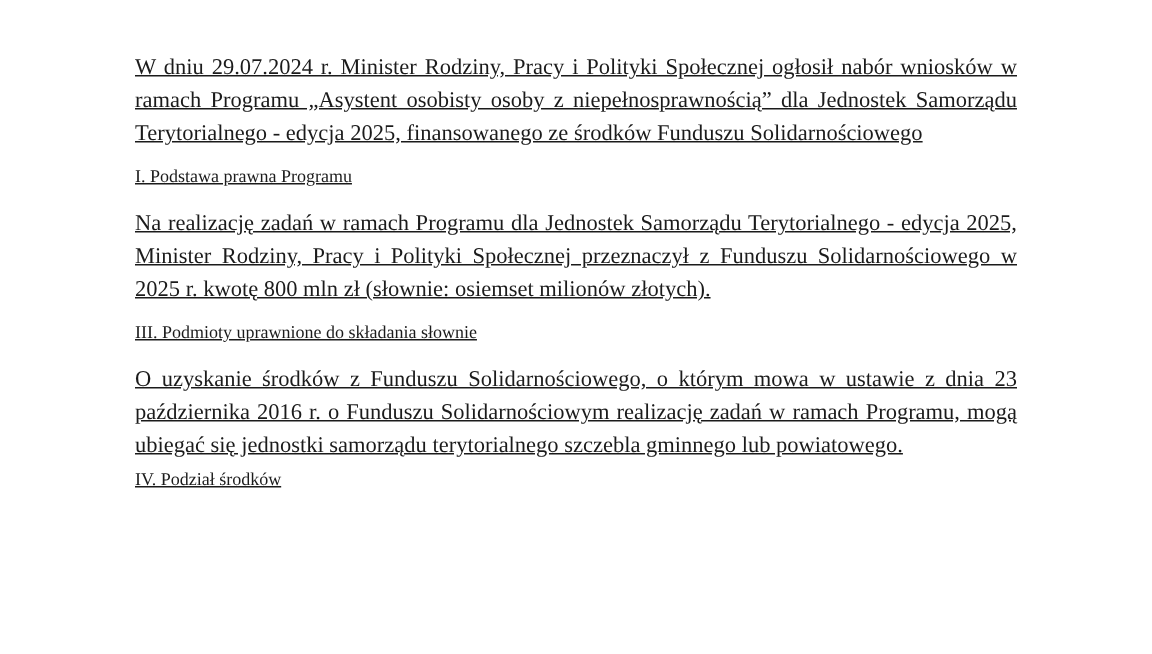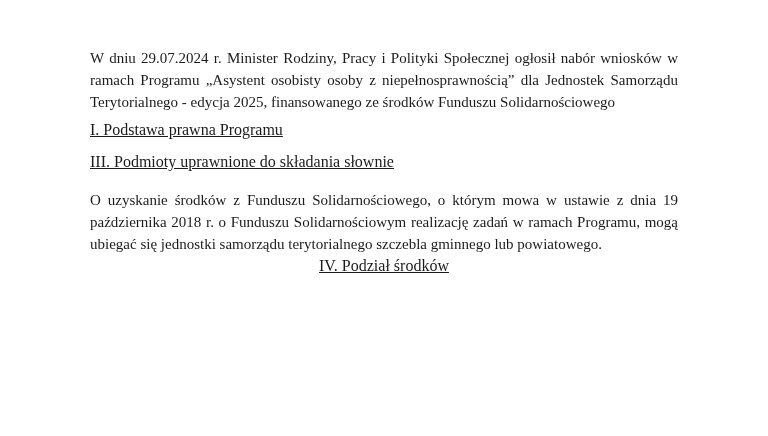--- a/index.html
+++ b/index.html
@@ -15,47 +15,48 @@
     overflow: hidden;
     background: #ffffff;
     padding: 31px 90px 0 90px;
     font-family: "Liberation Serif", "DejaVu Serif", serif;
     font-size: 15px;
     line-height: 22px;
     color: #1b1b1b;
     text-align: justify;
   }
   .para {
-    margin: 16px 0 6px 0;
+    margin: 3px 0 6px 0;
+    text-decoration: underline;
   }
   .para.last {
     margin-bottom: 0;
   }
   .heading {
     margin: 0 0 10px 0;
-    font-size: 16px;
+    font-size: 12px;
     line-height: 22px;
     font-weight: normal;
     text-decoration: underline;
     text-align: left;
   }
   .heading.truncated {
     margin-bottom: 16px;
-    text-align: center;
   }
 </style>
 </head>
 <body>
 
 <div class="page">
   <p class="para">W dniu 29.07.2024 r. Minister Rodziny, Pracy i Polityki Społecznej ogłosił nabór wniosków w ramach Programu „Asystent osobisty osoby z niepełnosprawnością” dla Jednostek Samorządu Terytorialnego - edycja 2025, finansowanego ze środków Funduszu Solidarnościowego</p>
 
   <h2 class="heading">I. Podstawa prawna Programu</h2>
 
 
 
+  <p class="para">Na realizację zadań w ramach Programu dla Jednostek Samorządu Terytorialnego - edycja 2025, Minister Rodziny, Pracy i Polityki Społecznej przeznaczył z Funduszu Solidarnościowego w 2025 r. kwotę 800 mln zł (słownie: osiemset milionów złotych).</p>
 
   <h2 class="heading">III. Podmioty uprawnione do składania słownie</h2>
 
-  <p class="para last">O uzyskanie środków z Funduszu Solidarnościowego, o którym mowa w ustawie z dnia 19 października 2018 r. o Funduszu Solidarnościowym realizację zadań w ramach Programu, mogą ubiegać się jednostki samorządu terytorialnego szczebla gminnego lub powiatowego.</p>
+  <p class="para last">O uzyskanie środków z Funduszu Solidarnościowego, o którym mowa w ustawie z dnia 23 października 2016 r. o Funduszu Solidarnościowym realizację zadań w ramach Programu, mogą ubiegać się jednostki samorządu terytorialnego szczebla gminnego lub powiatowego.</p>
 
   <h2 class="heading truncated">IV. Podział środków</h2>
 </div>
 
 </body></html>

